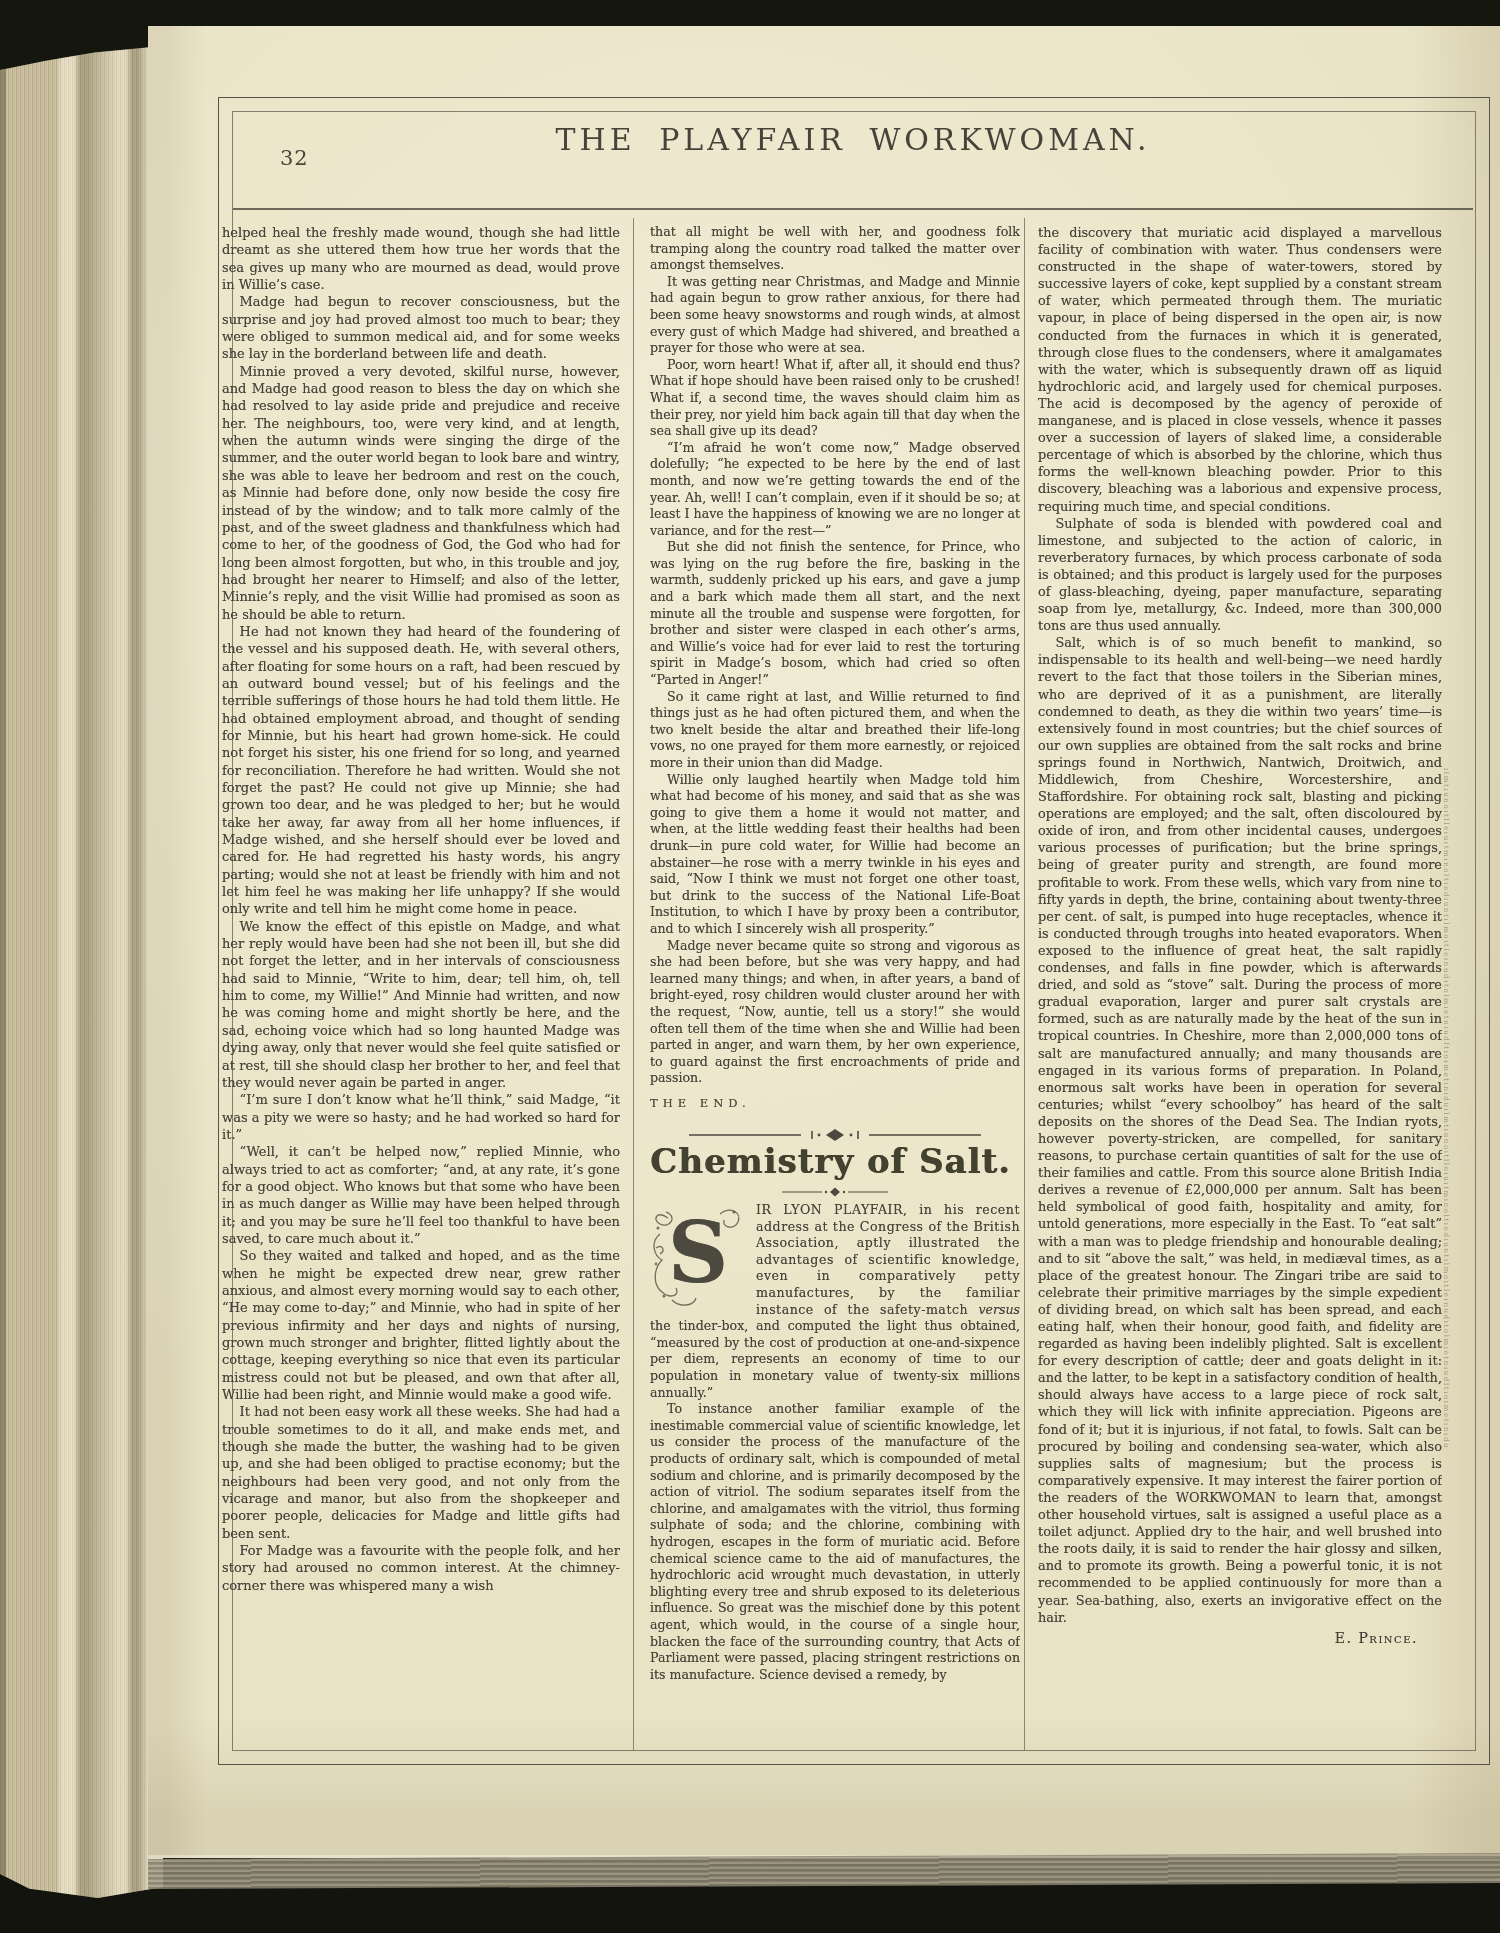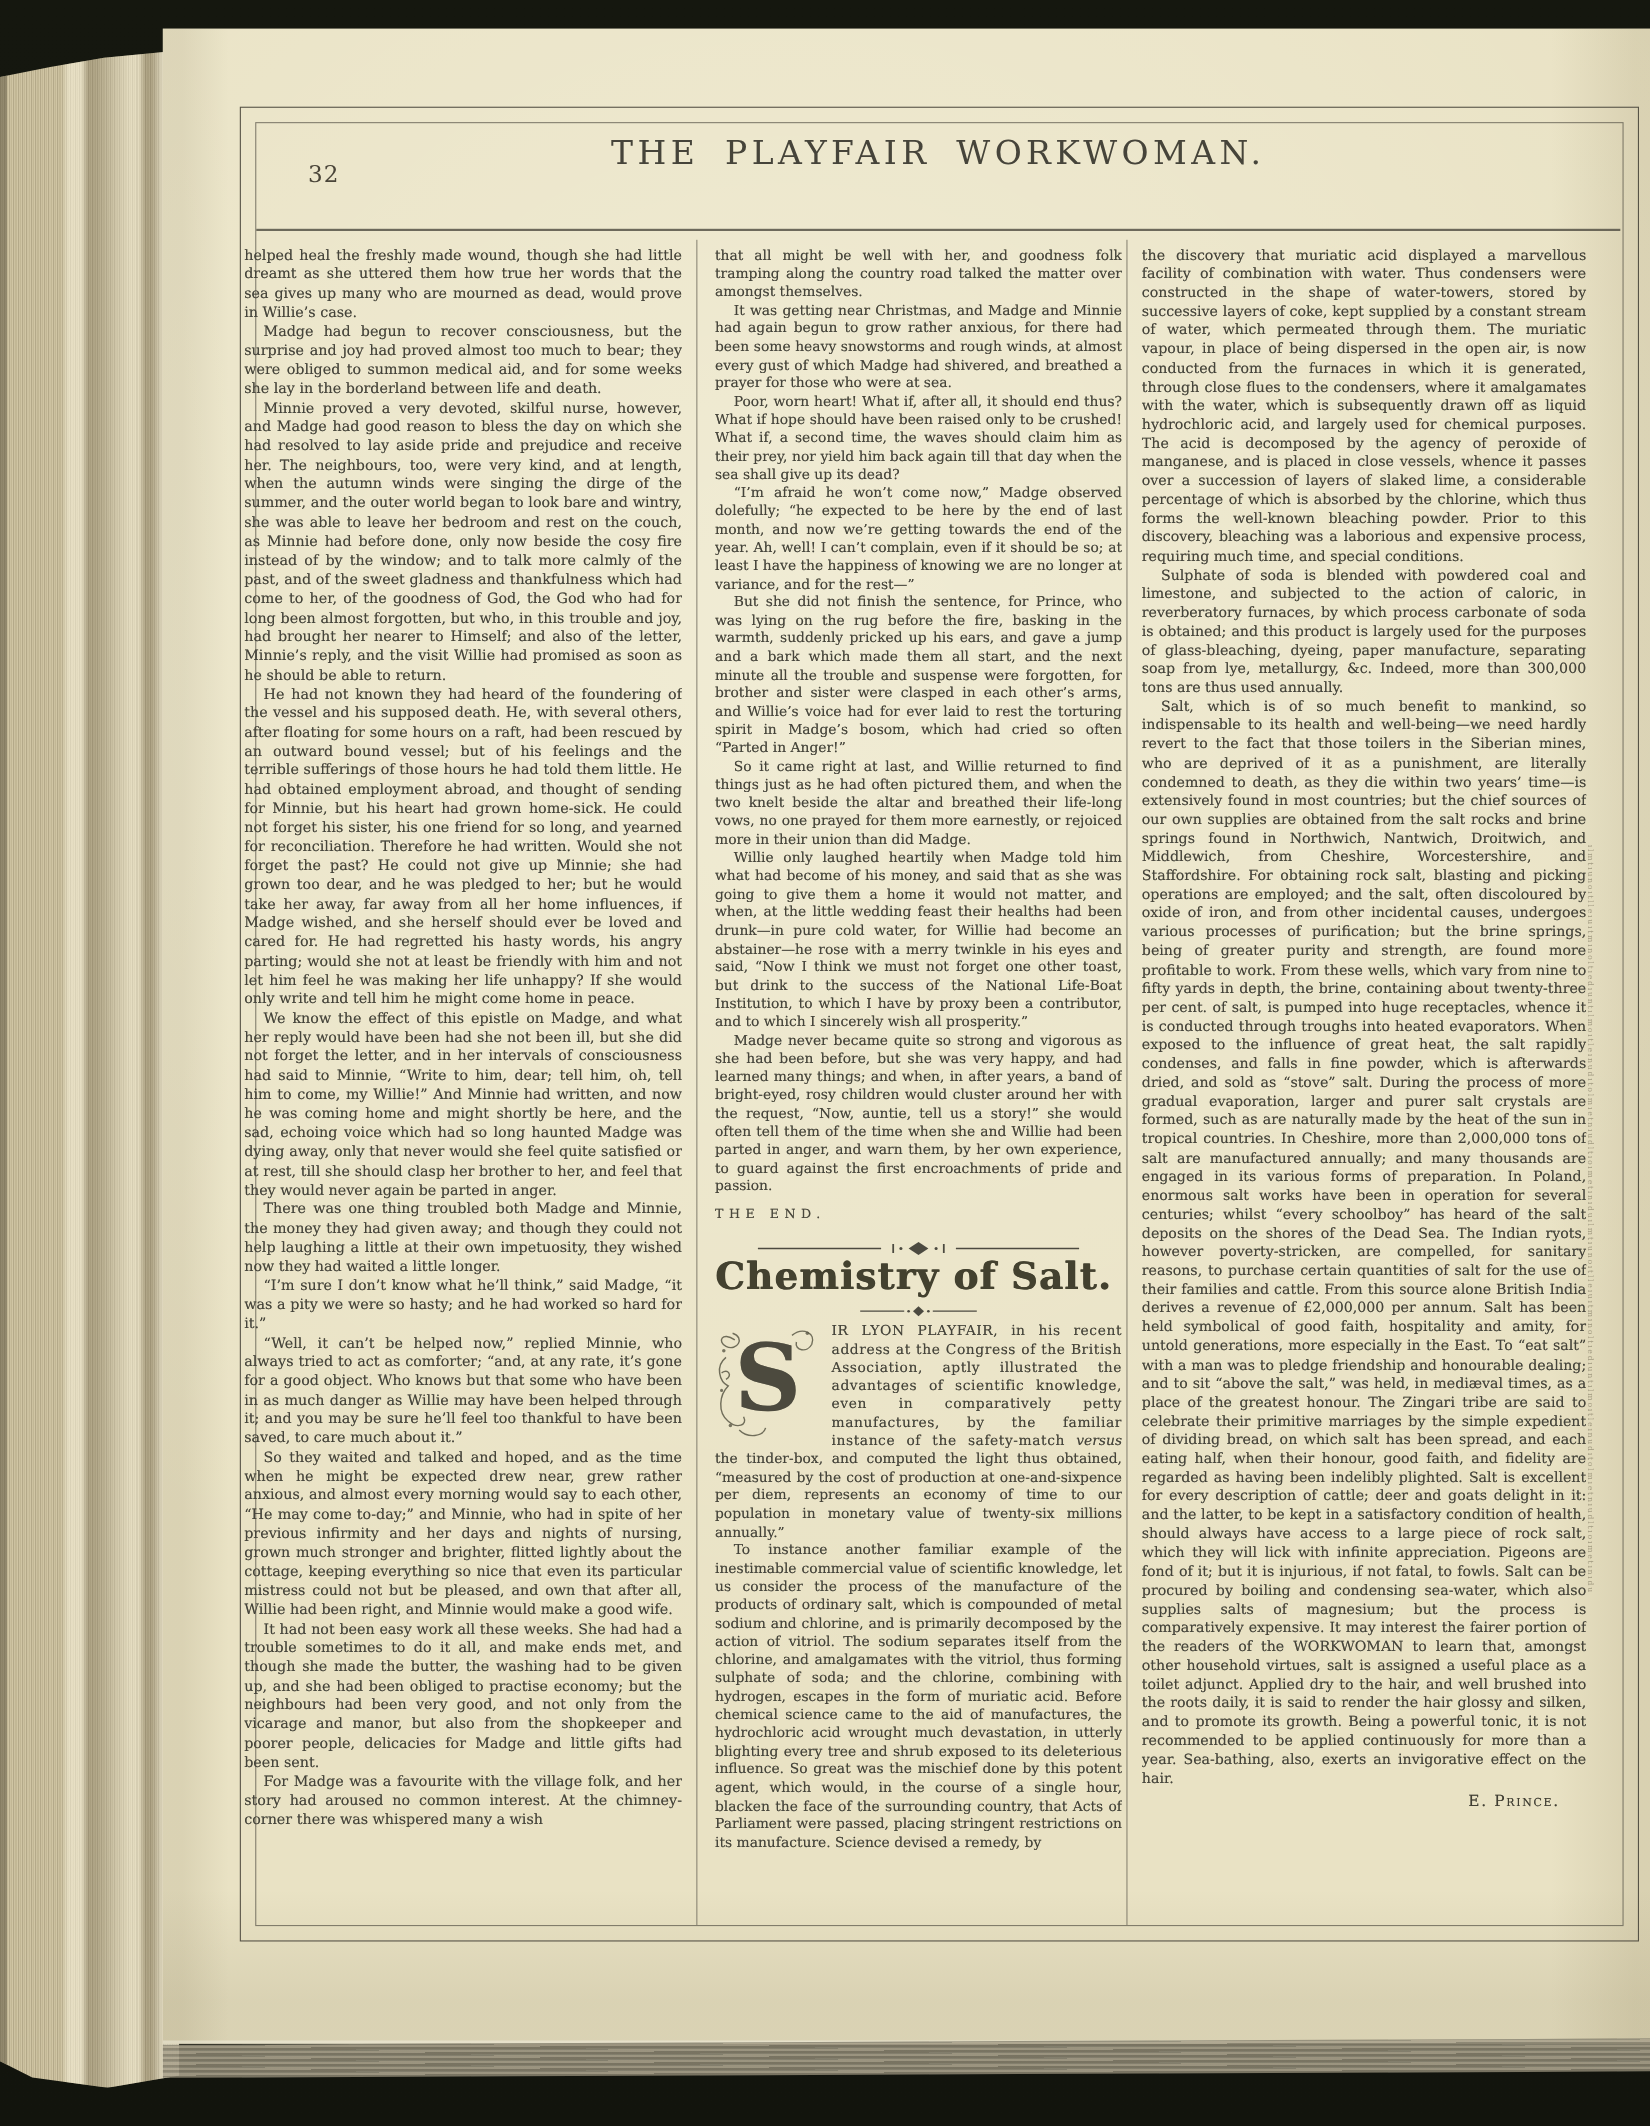--- a/index.html
+++ b/index.html
@@ -82,26 +82,25 @@
 
     <div class="divider-v" id="divider-1"></div>
     <div class="divider-v" id="divider-2"></div>
 
     <div class="col" id="col1">
       <p>helped heal the freshly made wound, though she had little dreamt as she uttered them how true her words that the sea gives up many who are mourned as dead, would prove in Willie’s case.</p>
       <p class="ind">Madge had begun to recover consciousness, but the surprise and joy had proved almost too much to bear; they were obliged to summon medical aid, and for some weeks she lay in the borderland between life and death.</p>
       <p class="ind">Minnie proved a very devoted, skilful nurse, however, and Madge had good reason to bless the day on which she had resolved to lay aside pride and prejudice and receive her. The neighbours, too, were very kind, and at length, when the autumn winds were singing the dirge of the summer, and the outer world began to look bare and wintry, she was able to leave her bedroom and rest on the couch, as Minnie had before done, only now beside the cosy fire instead of by the window; and to talk more calmly of the past, and of the sweet gladness and thankfulness which had come to her, of the goodness of God, the God who had for long been almost forgotten, but who, in this trouble and joy, had brought her nearer to Himself; and also of the letter, Minnie’s reply, and the visit Willie had promised as soon as he should be able to return.</p>
       <p class="ind">He had not known they had heard of the foundering of the vessel and his supposed death. He, with several others, after floating for some hours on a raft, had been rescued by an outward bound vessel; but of his feelings and the terrible sufferings of those hours he had told them little. He had obtained employment abroad, and thought of sending for Minnie, but his heart had grown home-sick. He could not forget his sister, his one friend for so long, and yearned for reconciliation. Therefore he had written. Would she not forget the past? He could not give up Minnie; she had grown too dear, and he was pledged to her; but he would take her away, far away from all her home influences, if Madge wished, and she herself should ever be loved and cared for. He had regretted his hasty words, his angry parting; would she not at least be friendly with him and not let him feel he was making her life unhappy? If she would only write and tell him he might come home in peace.</p>
       <p class="ind">We know the effect of this epistle on Madge, and what her reply would have been had she not been ill, but she did not forget the letter, and in her intervals of consciousness had said to Minnie, “Write to him, dear; tell him, oh, tell him to come, my Willie!” And Minnie had written, and now he was coming home and might shortly be here, and the sad, echoing voice which had so long haunted Madge was dying away, only that never would she feel quite satisfied or at rest, till she should clasp her brother to her, and feel that they would never again be parted in anger.</p>
-      <p class="ind">There was one thing troubled both Madge and Minnie, the money they had given away; and though they could not help laughing a little at their own impetuosity, they wished now they had waited a little longer.</p>
       <p class="ind">“I’m sure I don’t know what he’ll think,” said Madge, “it was a pity we were so hasty; and he had worked so hard for it.”</p>
       <p class="ind">“Well, it can’t be helped now,” replied Minnie, who always tried to act as comforter; “and, at any rate, it’s gone for a good object. Who knows but that some who have been in as much danger as Willie may have been helped through it; and you may be sure he’ll feel too thankful to have been saved, to care much about it.”</p>
       <p class="ind">So they waited and talked and hoped, and as the time when he might be expected drew near, grew rather anxious, and almost every morning would say to each other, “He may come to-day;” and Minnie, who had in spite of her previous infirmity and her days and nights of nursing, grown much stronger and brighter, flitted lightly about the cottage, keeping everything so nice that even its particular mistress could not but be pleased, and own that after all, Willie had been right, and Minnie would make a good wife.</p>
       <p class="ind">It had not been easy work all these weeks. She had had a trouble sometimes to do it all, and make ends met, and though she made the butter, the washing had to be given up, and she had been obliged to practise economy; but the neighbours had been very good, and not only from the vicarage and manor, but also from the shopkeeper and poorer people, delicacies for Madge and little gifts had been sent.</p>
-      <p class="ind">For Madge was a favourite with the village folk, and her story had aroused no common interest. At the chimney-corner there was whispered many a wish</p>
+      <p class="ind">For Madge was a favourite with the people folk, and her story had aroused no common interest. At the chimney-corner there was whispered many a wish</p>
     </div>
 
     <div class="col" id="col2">
       <p>that all might be well with her, and goodness folk tramping along the country road talked the matter over amongst themselves.</p>
       <p class="ind">It was getting near Christmas, and Madge and Minnie had again begun to grow rather anxious, for there had been some heavy snowstorms and rough winds, at almost every gust of which Madge had shivered, and breathed a prayer for those who were at sea.</p>
       <p class="ind">Poor, worn heart! What if, after all, it should end thus? What if hope should have been raised only to be crushed! What if, a second time, the waves should claim him as their prey, nor yield him back again till that day when the sea shall give up its dead?</p>
       <p class="ind">“I’m afraid he won’t come now,” Madge observed dolefully; “he expected to be here by the end of last month, and now we’re getting towards the end of the year. Ah, well! I can’t complain, even if it should be so; at least I have the happiness of knowing we are no longer at variance, and for the rest—”</p>
       <p class="ind">But she did not finish the sentence, for Prince, who was lying on the rug before the fire, basking in the warmth, suddenly pricked up his ears, and gave a jump and a bark which made them all start, and the next minute all the trouble and suspense were forgotten, for brother and sister were clasped in each other’s arms, and Willie’s voice had for ever laid to rest the torturing spirit in Madge’s bosom, which had cried so often “Parted in Anger!”</p>
       <p class="ind">So it came right at last, and Willie returned to find things just as he had often pictured them, and when the two knelt beside the altar and breathed their life-long vows, no one prayed for them more earnestly, or rejoiced more in their union than did Madge.</p>
       <p class="ind">Willie only laughed heartily when Madge told him what had become of his money, and said that as she was going to give them a home it would not matter, and when, at the little wedding feast their healths had been drunk—in pure cold water, for Willie had become an abstainer—he rose with a merry twinkle in his eyes and said, “Now I think we must not forget one other toast, but drink to the success of the National Life-Boat Institution, to which I have by proxy been a contributor, and to which I sincerely wish all prosperity.”</p>

